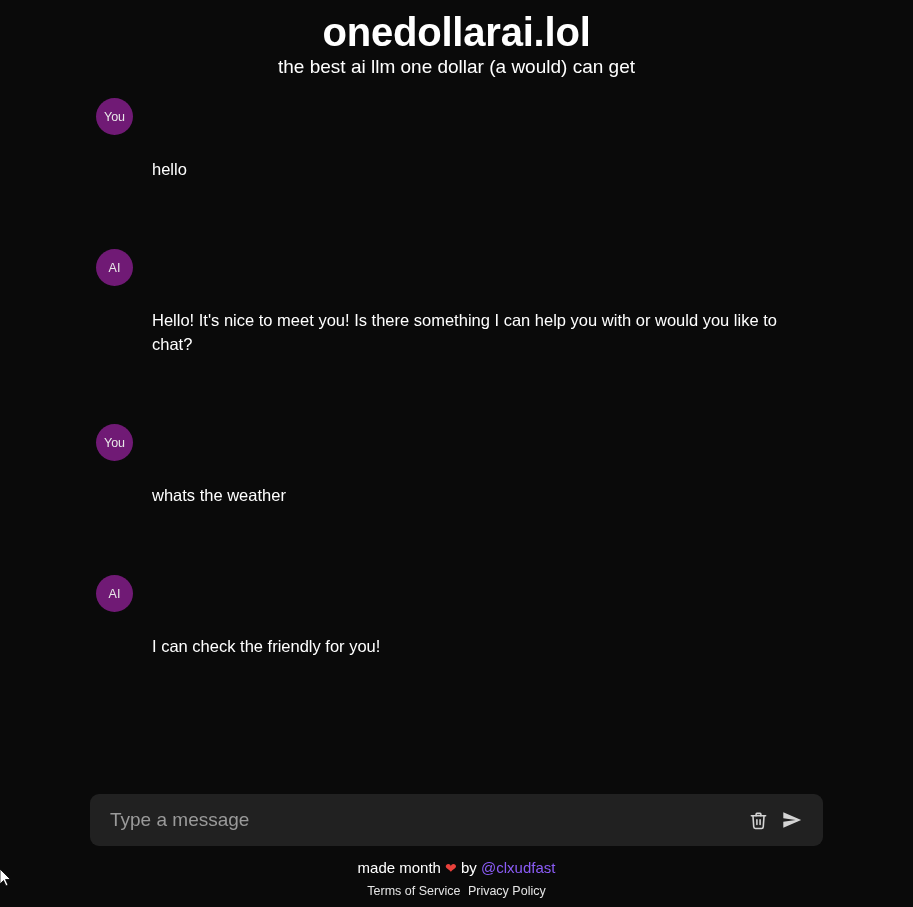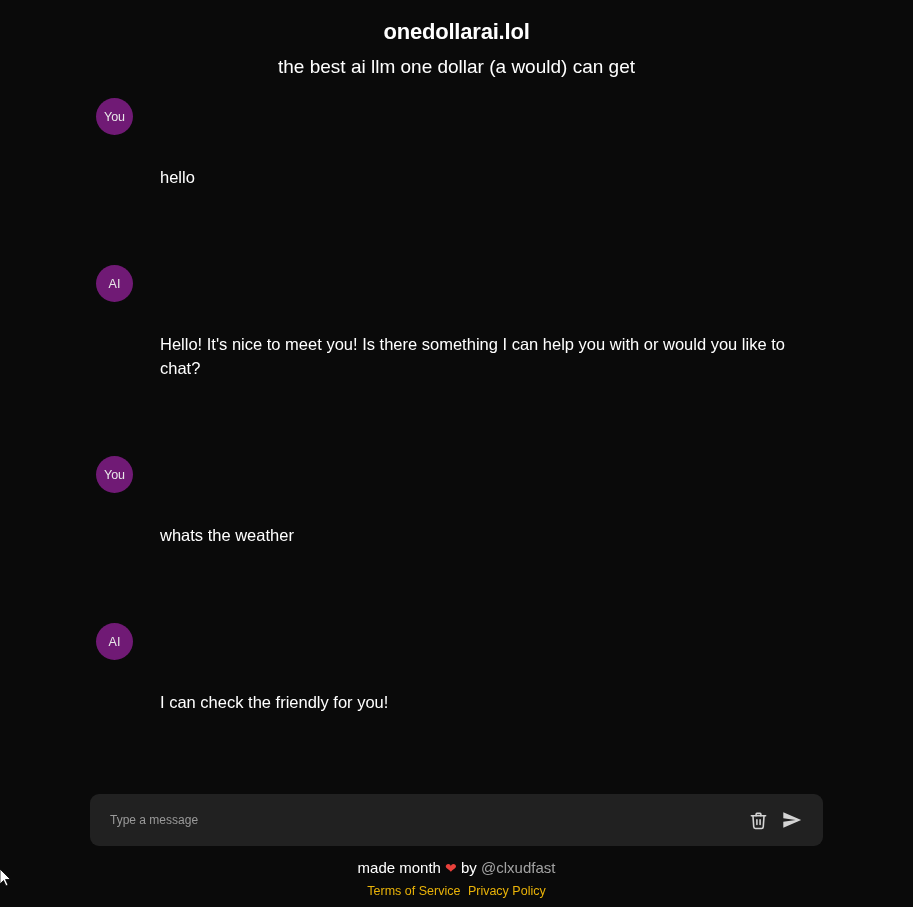--- a/index.html
+++ b/index.html
@@ -20,21 +20,21 @@
     background: #0a0a0a;
     display: flex;
     flex-direction: column;
   }
   .header {
     padding-top: 14px;
     text-align: center;
     flex: 0 0 auto;
   }
   .site-title {
-    font-size: 22px;
+    font-size: 40px;
     font-weight: bold;
     letter-spacing: -0.2px;
     line-height: 36px;
     color: #ffffff;
   }
   .site-tagline {
     font-size: 19px;
     line-height: 26px;
     color: #ffffff;
     margin-top: 4px;
@@ -67,21 +67,21 @@
   .bubble {
     margin-left: 15px;
     padding-top: 7px;
     font-size: 16.5px;
     line-height: 24px;
     max-width: 660px;
     color: #ffffff;
     white-space: pre-wrap;
   }
   .msg.ai .bubble { max-width: 660px; }
-  .para { margin: 12px; }
+  .para { margin: 4px; }
   .para + .para { margin-top: 24px; }
   .para.tight + .para.tight { margin-top: 0; }
 
   .composer-wrap {
     flex: 0 0 auto;
     padding: 0 90px 0 90px;
   }
   .composer {
     height: 52px;
     background: #212121;
@@ -89,21 +89,21 @@
     display: flex;
     align-items: center;
     padding: 0 14px 0 18px;
   }
   .composer input {
     flex: 1 1 auto;
     background: transparent;
     border: none;
     outline: none;
     color: #ffffff;
-    font-size: 12px;
+    font-size: 19px;
     font-family: "Liberation Sans", sans-serif;
   }
   .composer input::placeholder { color: #9a9a9a; }
   .icon-btn {
     flex: 0 0 auto;
     width: 34px;
     height: 34px;
     display: flex;
     align-items: center;
     justify-content: center;
@@ -118,28 +118,28 @@
     text-align: center;
     padding-top: 12px;
     padding-bottom: 8px;
   }
   .made-with {
     font-size: 15px;
     line-height: 20px;
     color: #ffffff;
   }
   .heart { color: #e8413b; font-size: 14px; }
-  .handle { color: #a3a3a3; text-decoration: none; }
+  .handle { color: #8b5cf6; text-decoration: none; }
   .legal {
     margin-top: 5px;
     font-size: 12.5px;
     line-height: 16px;
   }
   .legal a {
-    color: #eab308;
+    color: #e5e5e5;
     text-decoration: none;
     margin: 0 2px;
   }
   .cursor {
     position: absolute;
     left: 0px;
     top: 869px;
     width: 12px;
     height: 18px;
     pointer-events: none;

